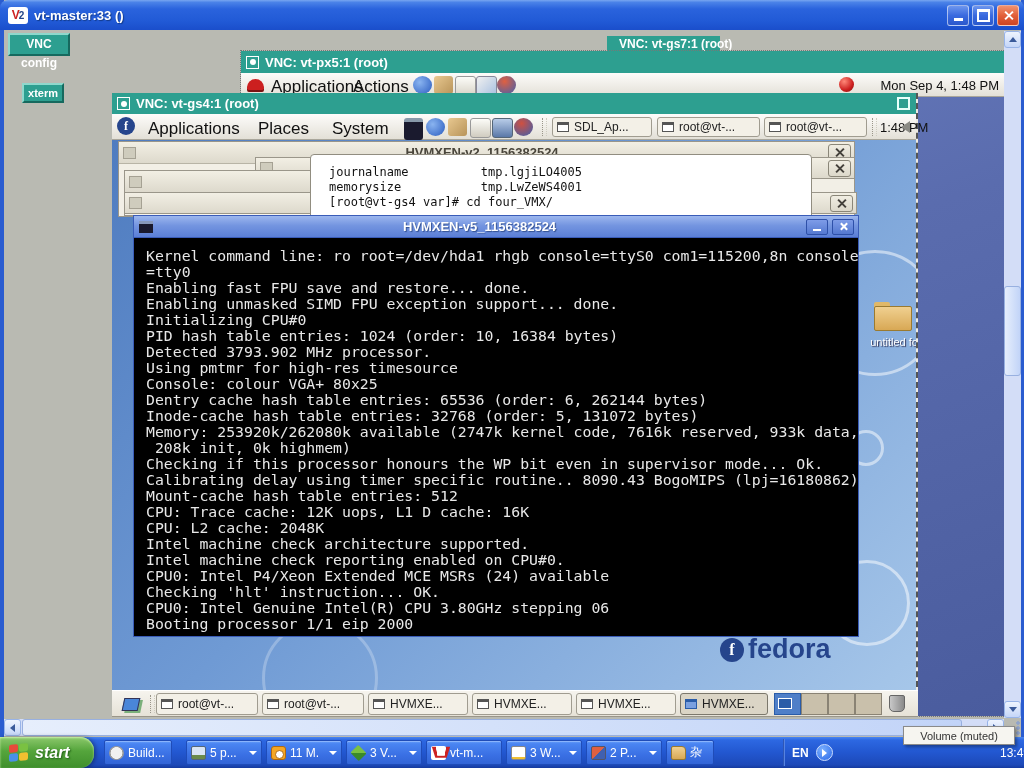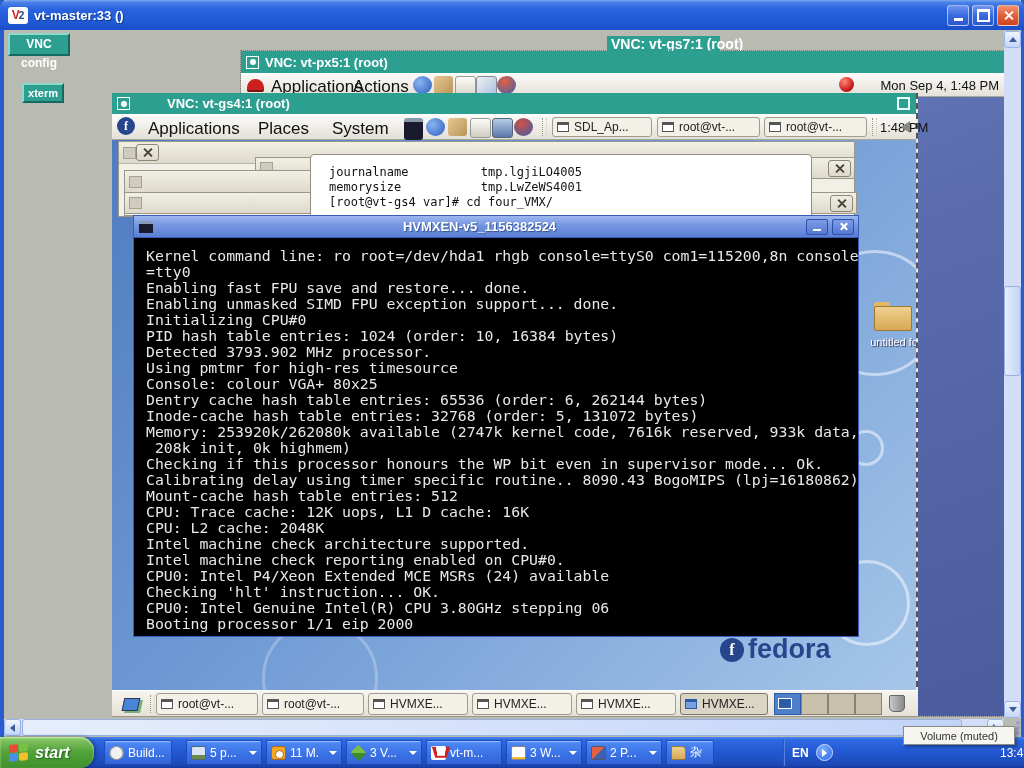--- a/index.html
+++ b/index.html
@@ -111,21 +111,21 @@
   .dots-sep{width:3px;border-left:1px dotted #9a968a;border-right:1px dotted #cfccc0;height:18px;}
 </style>
 </head>
 <body>
 
 <div id="screen">
 
   <div class="abs xp-frame"></div>
 
   <div class="abs teal" style="left:607px;top:36px;width:113px;height:16px;z-index:2;display:flex;align-items:center;">
-    <span style="color:#fff;font-size:14px;font-weight:bold;margin-left:4px;white-space:nowrap;">VNC: vt-gs7:1 (root)</span>
+    <span style="color:#fff;font-size:12px;font-weight:bold;margin-left:12px;white-space:nowrap;">VNC: vt-gs7:1 (root)</span>
   </div>
 
   <div class="abs" style="left:240px;top:50px;width:768px;height:667px;z-index:3;border:1px dotted #777;box-sizing:border-box;">
     <div class="vnc-titlebar teal">
       <span class="vnc-ticon">
           <i></i>
         </span>
       <span>VNC: vt-px5:1 (root)</span>
     </div>
     <div class="bc-panel" style="position:relative;height:24px;">
@@ -141,21 +141,21 @@
         <span class="wico"></span>
         <span>XTerm (2)</span>
       </div>
       <span class="abs" style="right:153px;top:4px;width:15px;height:15px;border-radius:50%;background:radial-gradient(circle at 35% 30%,#ff8878,#cc1f1f 60%,#7a0e0e);"></span>
       <span class="abs" style="right:8px;top:5px;font-size:13px;color:#111;">Mon Sep 4, 1:48 PM</span>
     </div>
     <div class="abs" style="left:0;top:46px;right:0;bottom:0;background:linear-gradient(160deg,#6b7fc0 0%,#5a6cae 40%,#4a5c9e 100%);"></div>
   </div>
 
   <div class="abs" style="left:112px;top:93px;width:806px;height:624px;z-index:4;border-right:2px dashed #555;box-sizing:border-box;background:#eeebe2;">
-    <div class="vnc-titlebar teal" style="height:21px;gap:31px;">
+    <div class="vnc-titlebar teal" style="height:21px;">
       <span class="vnc-ticon">
           <i></i>
         </span>
       <span>VNC: vt-gs4:1 (root)</span>
       <span style="margin-left:auto;margin-right:6px;width:13px;height:13px;border:2px solid #e8fffa;box-sizing:border-box;"></span>
     </div>
     <div class="bc-panel" style="position:relative;height:26px;">
       <span class="abs" style="left:5px;top:3px;width:18px;height:18px;border-radius:50%;background:#26458c;color:#fff;font-weight:bold;font-size:12px;display:flex;align-items:center;justify-content:center;font-family:'Liberation Serif',serif;">f</span>
       <span class="abs menu-item" style="left:36px;top:5px;">Applications</span>
       <span class="abs menu-item" style="left:146px;top:5px;">Places</span>
@@ -202,20 +202,21 @@
       <div class="abs" style="left:608px;top:494px;display:flex;align-items:center;">
         <span style="width:24px;height:24px;border-radius:50%;background:#26458c;color:#fff;font-weight:bold;font-size:16px;display:flex;align-items:center;justify-content:center;margin-right:4px;font-family:'Liberation Serif',serif;">f</span>
         <span style="font-size:27px;font-weight:bold;color:#26458c;">fedora</span>
       </div>
     </div>
   </div>
 
   <div class="abs" style="left:118px;top:141px;width:737px;height:76px;background:#f2efe6;border:1px solid #9a968a;box-sizing:border-box;z-index:5;">
     <div class="beige-bar" style="border:none;border-bottom:1px solid #b8b4a6;">
       <span class="beige-ico"></span>
+      <span class="beige-title">HVMXEN-v2_1156382524</span>
       <span class="beige-btn">
           <span class="gl-x dark"></span>
         </span>
     </div>
   </div>
 
   <div class="abs beige-bar" style="left:255px;top:157px;width:600px;z-index:5;">
     <span class="beige-ico"></span>
     <span class="beige-title"></span>
     <span class="beige-btn">

